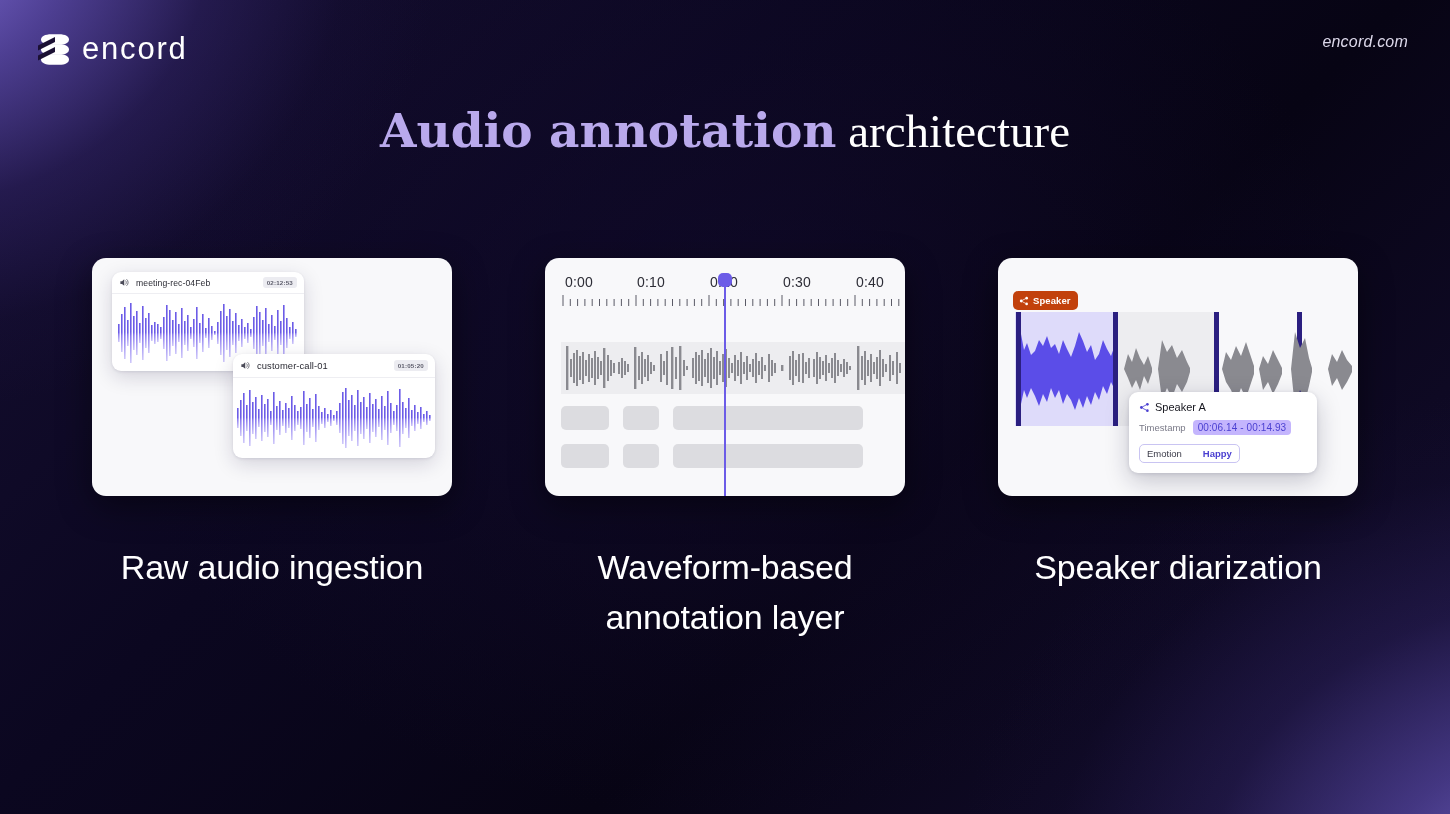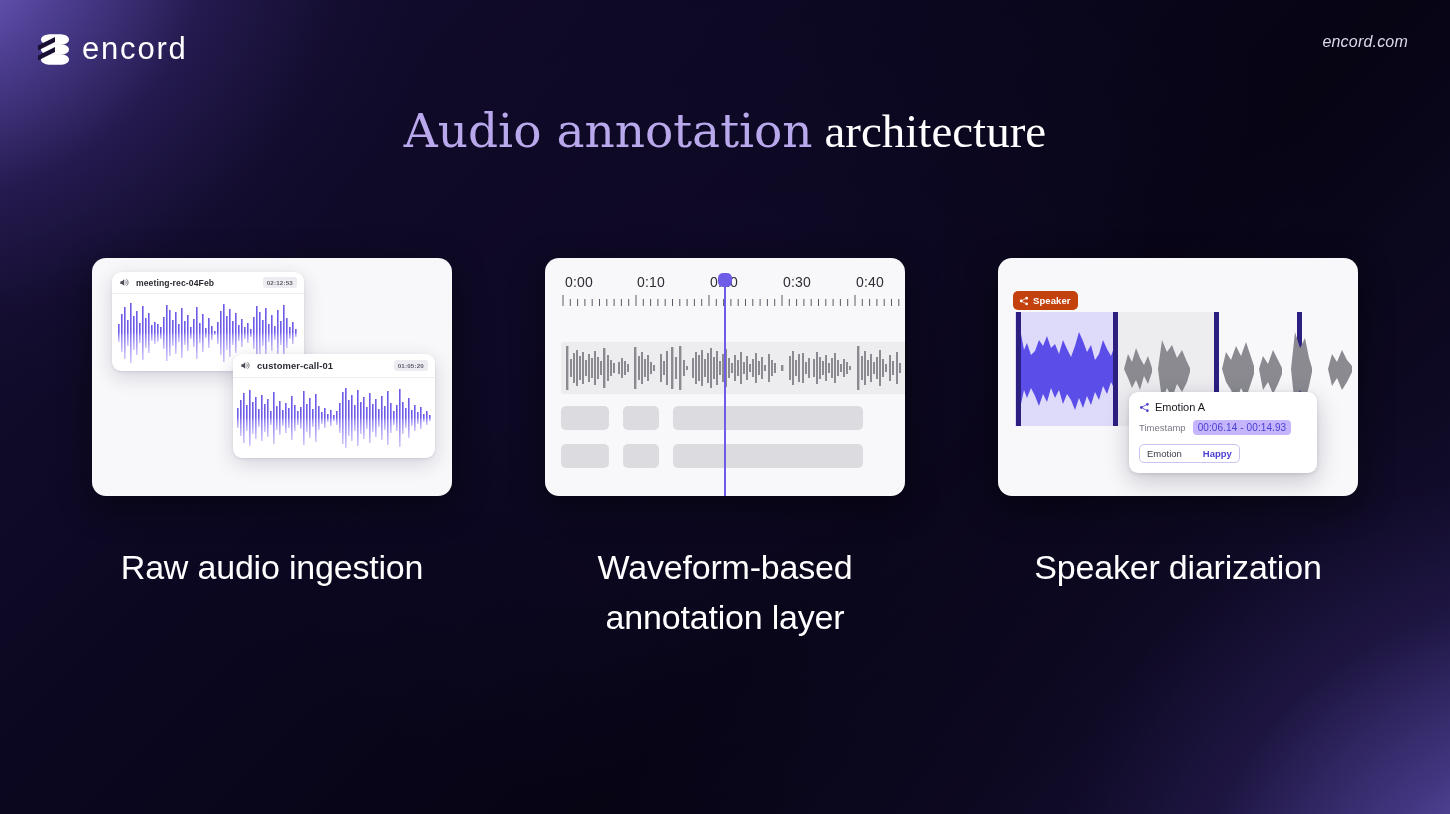--- a/index.html
+++ b/index.html
@@ -87,21 +87,21 @@
     left: 0;
     width: 100%;
     text-align: center;
     font-size: 47px;
     line-height: 62px;
     white-space: nowrap;
   }
   .title .t-serif {
     font-family: "DejaVu Serif", "Liberation Serif", serif;
     color: #b9a9ec;
-    font-weight: 400;
+    font-weight: 700;
   }
   .title .t-sans {
     font-family: Liberation Serif, serif;
     color: #ffffff;
     font-weight: 400;
   }
 
   
   .columns {
     position: absolute;
@@ -154,21 +154,21 @@
     gap: 6px;
     border-bottom: 1px solid #eeeef2;
   }
   .afile-2 .afile-head { height: 24px; }
 
   .spk-ico { width: 11px; height: 11px; flex: none; }
 
   .afile-name {
     font-size: 8.6px;
     color: #2a2a33;
-    font-weight: 700;
+    font-weight: 400;
     letter-spacing: 0.1px;
     white-space: nowrap;
   }
   .afile-2 .afile-name { font-size: 9.4px; }
 
   .afile-dur {
     margin-left: auto;
     font-size: 6.2px;
     color: #5d5d6b;
     background: #ececf1;
@@ -745,21 +745,21 @@
 
         <div class="tooltip">
           <div class="tt-title">
             <svg class="tt-ico" viewBox="0 0 16 16">
               <circle cx="12.2" cy="3.4" r="1.9" fill="#4a3fd1"></circle>
               <circle cx="12.2" cy="12.6" r="1.9" fill="#4a3fd1"></circle>
               <circle cx="3.6" cy="8" r="2.1" fill="#4a3fd1"></circle>
               <line x1="5.3" y1="6.9" x2="10.6" y2="4.2" stroke="#4a3fd1" stroke-width="1.2"></line>
               <line x1="5.3" y1="9.1" x2="10.6" y2="11.8" stroke="#4a3fd1" stroke-width="1.2"></line>
             </svg>
-            <span>Emotion A</span>
+            <span>Speaker A</span>
           </div>
           <div class="tt-row">
             <span class="tt-key">Timestamp</span>
             <span class="tt-val">00:06.14 - 00:14.93</span>
           </div>
           <div class="tt-chip">
             <span>Emotion</span>
             <b>Happy</b>
           </div>
         </div>

